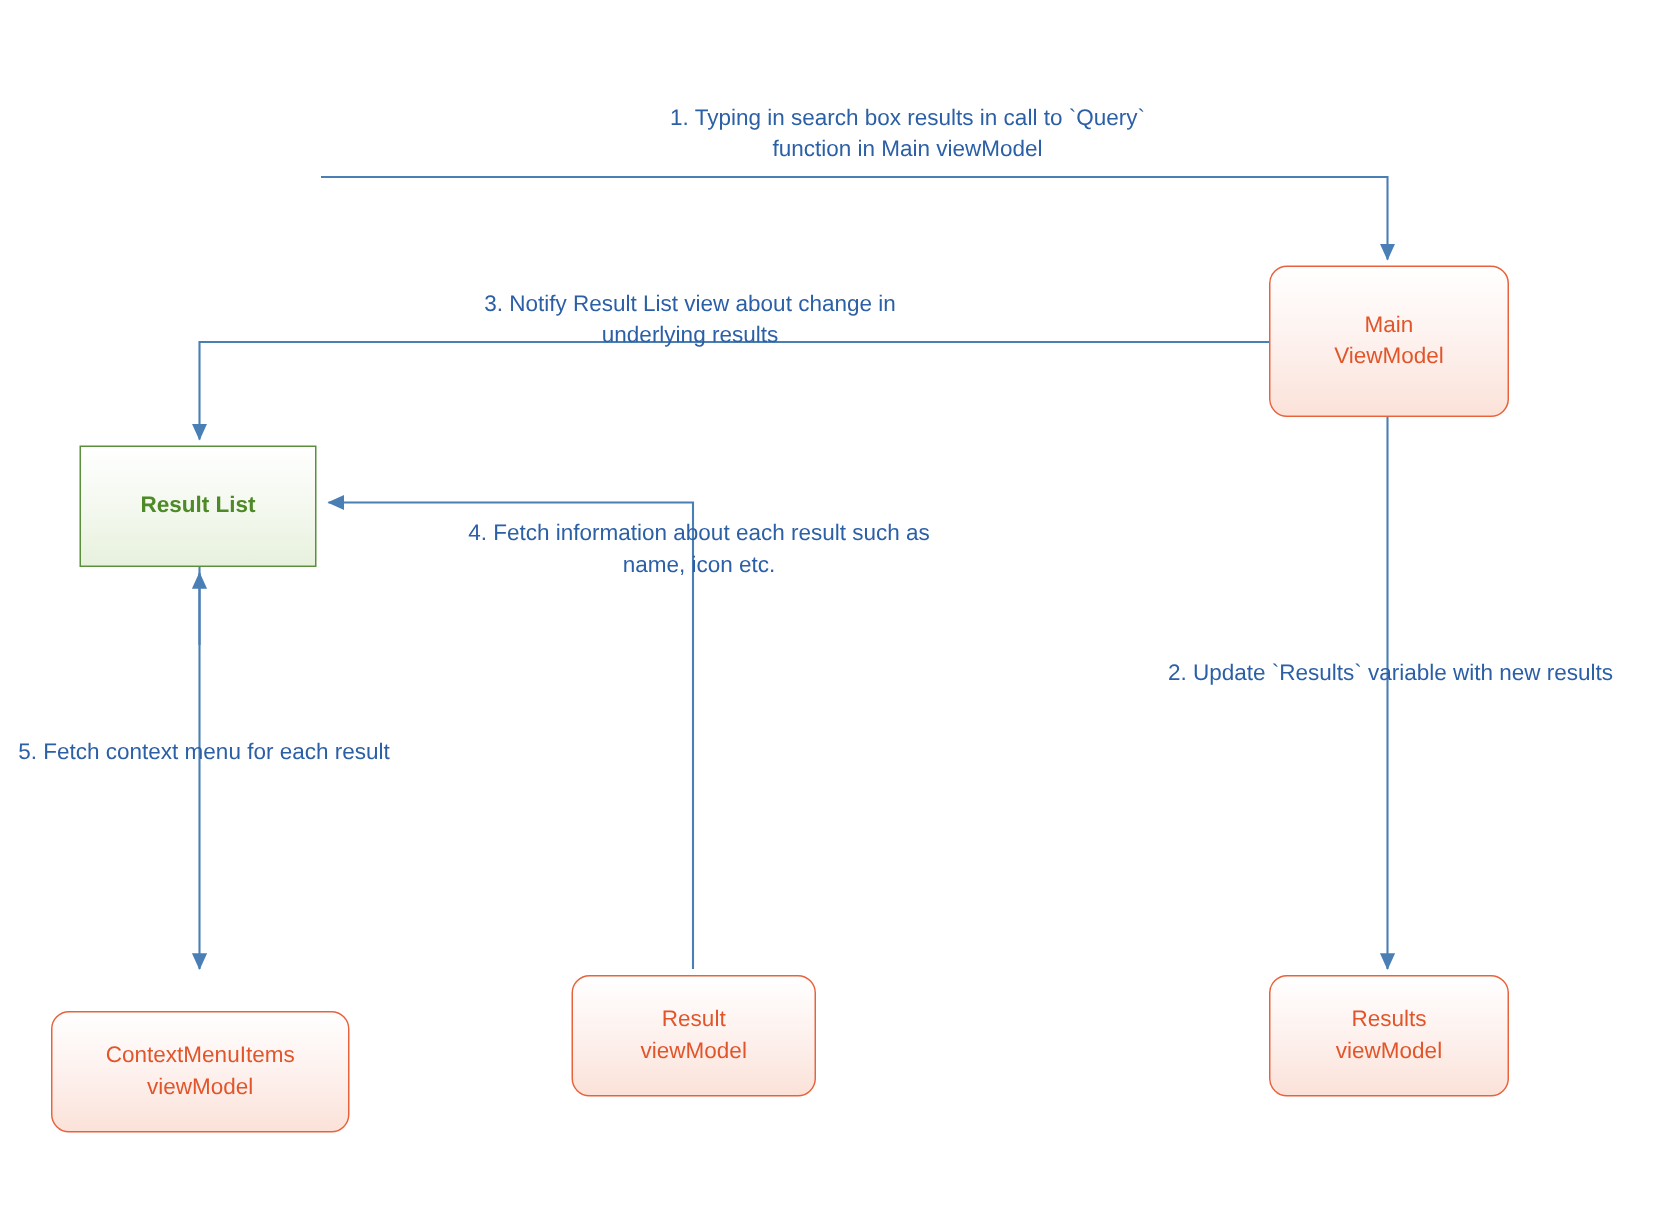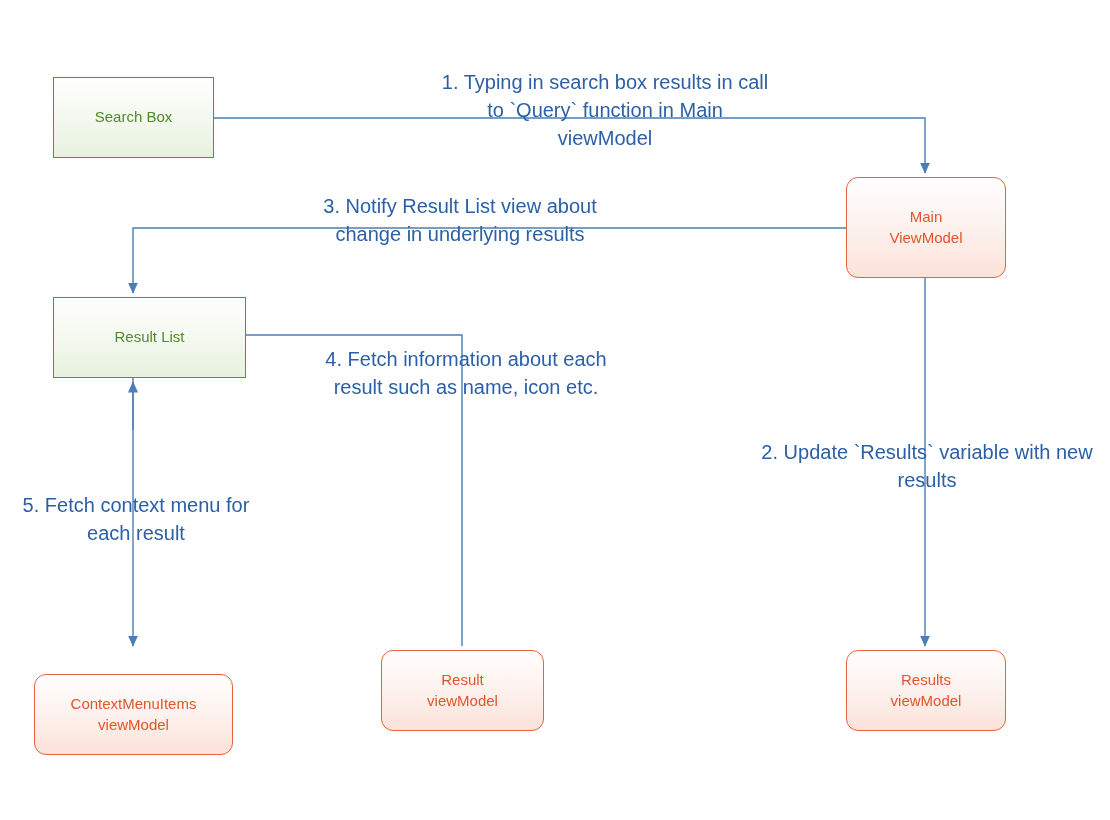--- a/index.html
+++ b/index.html
@@ -44,21 +44,21 @@
   }
   .node.orange {
     border-color: #e8623b;
     color: #e2552a;
     background: linear-gradient(to bottom, #ffffff 0%, #fdf0ec 55%, #fbe2d9 100%);
     border-radius: 12px;
   }
   .label {
     position: absolute;
     color: #2b5fa6;
-    font-size: 20px;
+    font-size: 15px;
     line-height: 1.4;
     text-align: center;
     box-sizing: border-box;
   }
 </style>
 </head>
 <body>
 
 <div id="canvas">
 
@@ -77,30 +77,27 @@
       <path d="M846,228 L133,228 L133,293" marker-end="url(#arrowhead)"></path>
 
       <path d="M462,646 L462,335 L219,335" marker-end="url(#arrowhead)"></path>
 
       <path d="M133,378 L133,646" marker-end="url(#arrowhead)"></path>
 
       <path d="M133,430 L133,382" marker-end="url(#arrowhead)"></path>
     </g>
   </svg>
 
-  <div class="node green" style="left:53px; top:77px; width:161px; height:81px;">
-    <span>Search Box</span>
-  </div>
 
   <div class="node orange" style="left:846px; top:177px; width:160px; height:101px;">
     <span style="white-space: pre-line;">Main
 ViewModel</span>
   </div>
 
-  <div class="node green" style="left:53px; top:297px; width:193px; height:81px;">
+  <div class="node green" style="left:53px; top:297px; width:158px; height:81px;font-weight:bold;">
     <span>Result List</span>
   </div>
 
   <div class="node orange" style="left:34px; top:650px; width:199px; height:81px;margin-top:24px;">
     <span style="white-space: pre-line;">ContextMenuItems
 viewModel</span>
   </div>
 
   <div class="node orange" style="left:381px; top:650px; width:163px; height:81px;align-items:center;">
     <span style="white-space: pre-line;">Result

